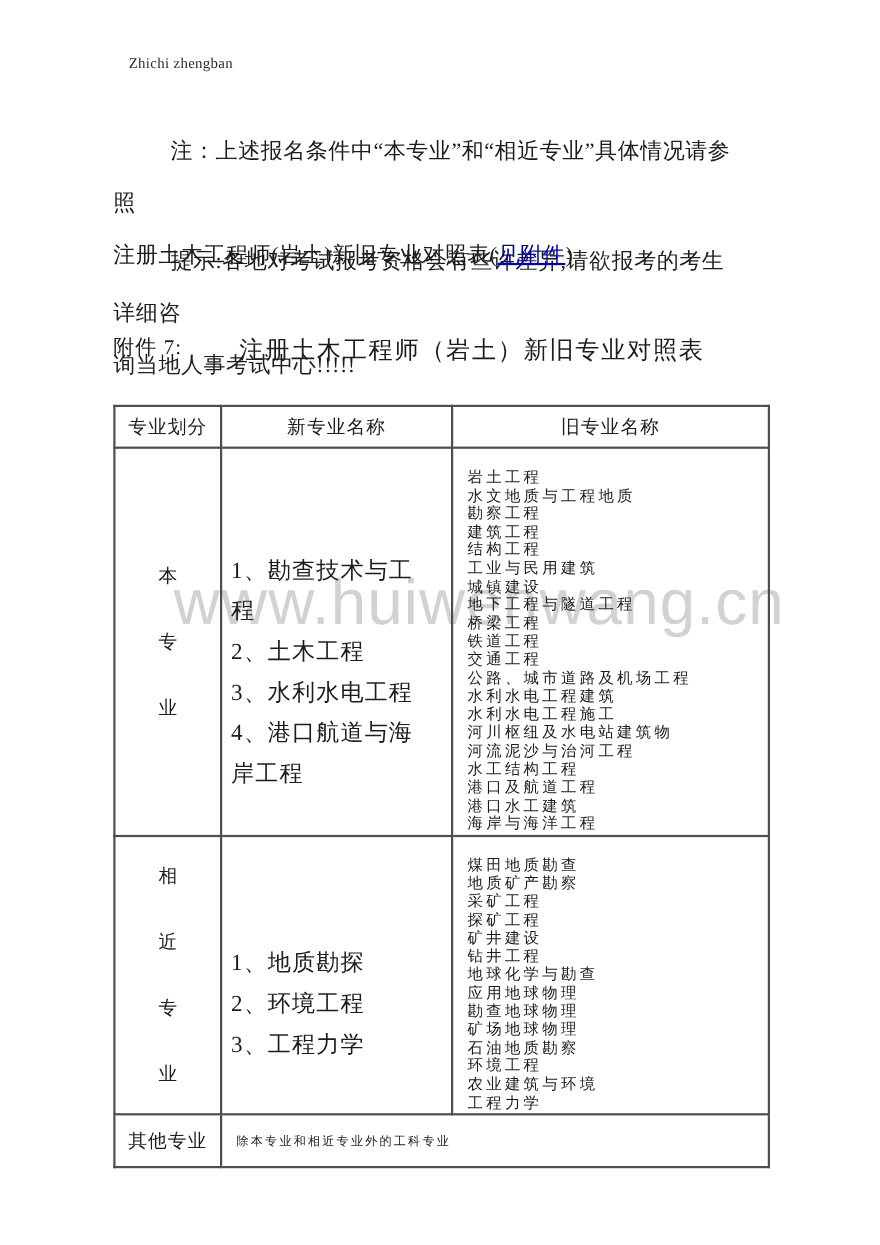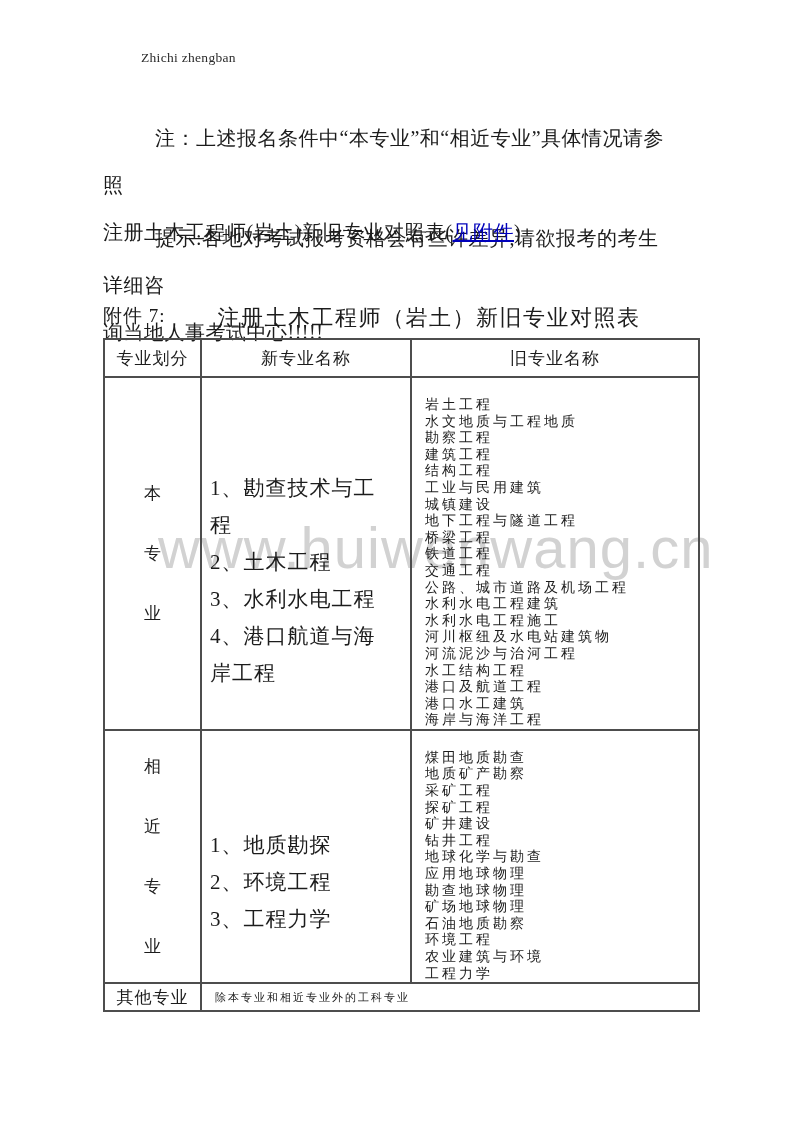--- a/index.html
+++ b/index.html
@@ -1,43 +1,43 @@
 <!DOCTYPE html>
 <html><head>
 <meta charset="utf-8">
 <style>
   html,body{margin:0;padding:0;}
   body{
     width:800px;height:1132px;background:#ffffff;position:relative;
     font-family:"Liberation Serif","DejaVu Serif",serif;color:#1c1c1c;
   }
   .page{position:absolute;left:0;top:0;width:800px;height:1132px;overflow:hidden;background:#fff;}
-  .tiny-header{position:absolute;left:117px;top:50px;font-size:13.5px;color:#2b2b2b;letter-spacing:0.3px;margin-left:24px;}
+  .tiny-header{position:absolute;left:117px;top:50px;font-size:13.5px;color:#2b2b2b;letter-spacing:0.3px;}
   .para{position:absolute;left:103px;width:572px;font-size:20px;line-height:47px;text-indent:52px;letter-spacing:0.5px;}
   .para-note{top:95px;}
   .para-tip{top:195px;}
   .link{color:#0000bb;text-decoration:underline;cursor:pointer;}
   .title-row{position:absolute;left:103px;top:303px;display:flex;align-items:flex-start;}
   .att-label{font-size:19px;letter-spacing:1px;}
   .table-title{font-size:22px;font-weight:normal;margin-left:52px;letter-spacing:1.5px;}
   .watermark{
     position:absolute;left:158px;top:514px;z-index:1;
     font-family:"Liberation Sans","DejaVu Sans",sans-serif;
     font-size:58px;color:#d2d2d2;letter-spacing:1px;white-space:nowrap;
   }
   table.cmp{
-    position:absolute;left:103px;top:338px;z-index:2;
+    position:absolute;left:103px;top:368px;z-index:2;
     border-collapse:collapse;table-layout:fixed;width:595px;background:transparent;
   }
   .cmp th,.cmp td{border:2px solid #4d4d4d;padding:0;background:transparent;}
   .cmp thead tr{height:38px;}
   .cmp th{font-size:17px;font-weight:normal;letter-spacing:1px;text-align:center;}
   .cmp tbody tr.row-main{height:332px;}
   .cmp tbody tr.row-near{height:242px;}
-  .cmp tbody tr.row-other{height:28px;}
+  .cmp tbody tr.row-other{height:48px;}
   td.cat{vertical-align:middle;}
   .vchars{display:flex;flex-direction:column;align-items:center;gap:37px;font-size:17px;}
   td.newcol{vertical-align:middle;}
   .newlist{margin-left:8px;width:178px;font-size:21px;line-height:37px;letter-spacing:1px;}
   .newlist.off1{transform:translateY(28px);}
   .newlist.off2{transform:translateY(26px);}
   td.oldcol{vertical-align:top;}
   .oldlist{padding:19px 4px 0 13px;font-size:14px;line-height:16.6px;letter-spacing:3px;white-space:nowrap;}
   td.other-cat{text-align:center;font-size:17px;letter-spacing:1px;}
   td.other-val{font-size:11px;letter-spacing:2px;padding-left:13px;}

